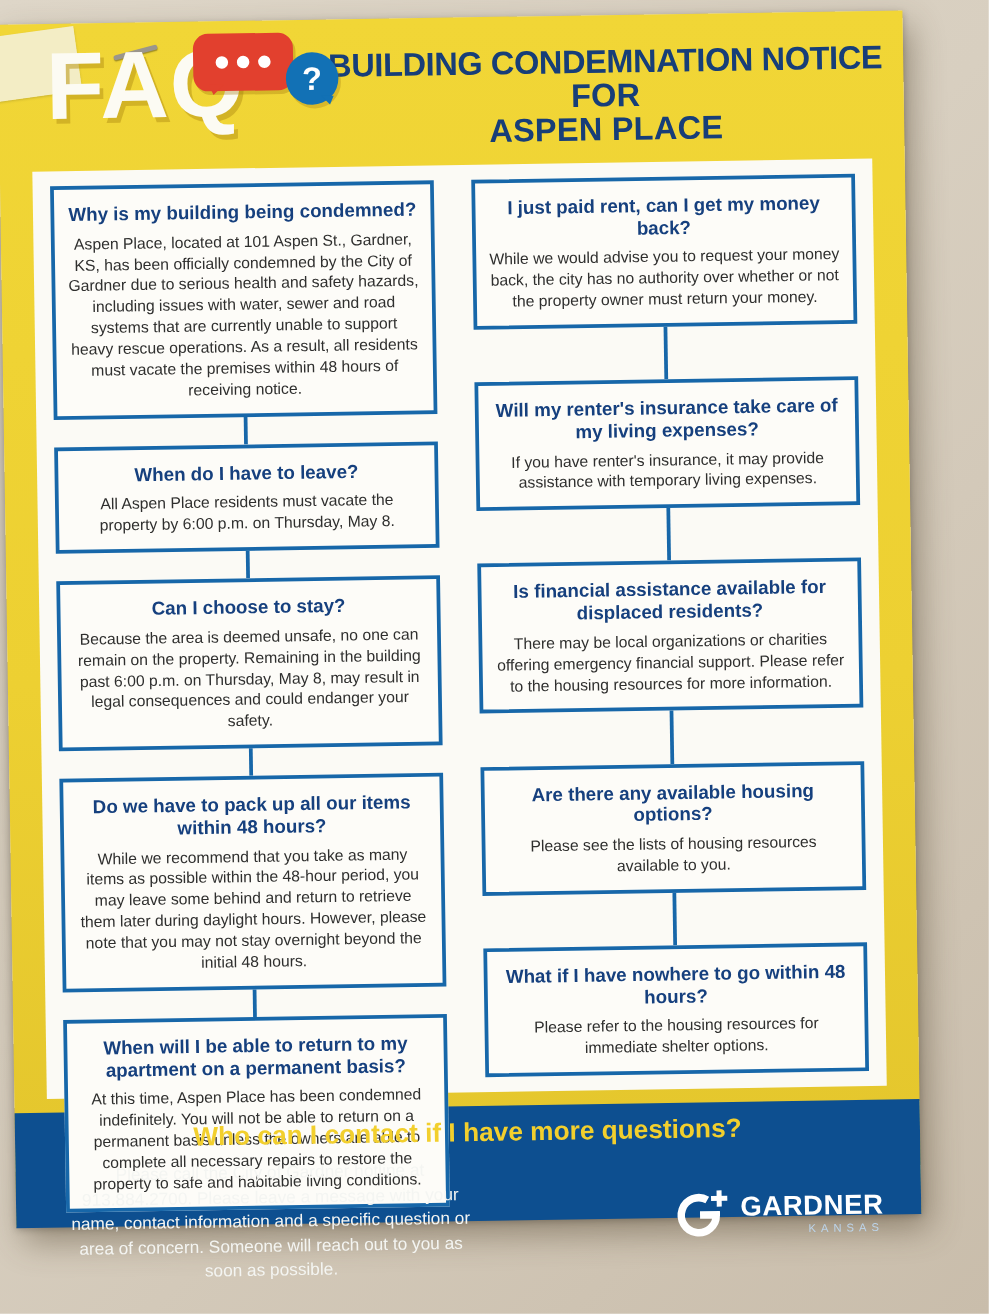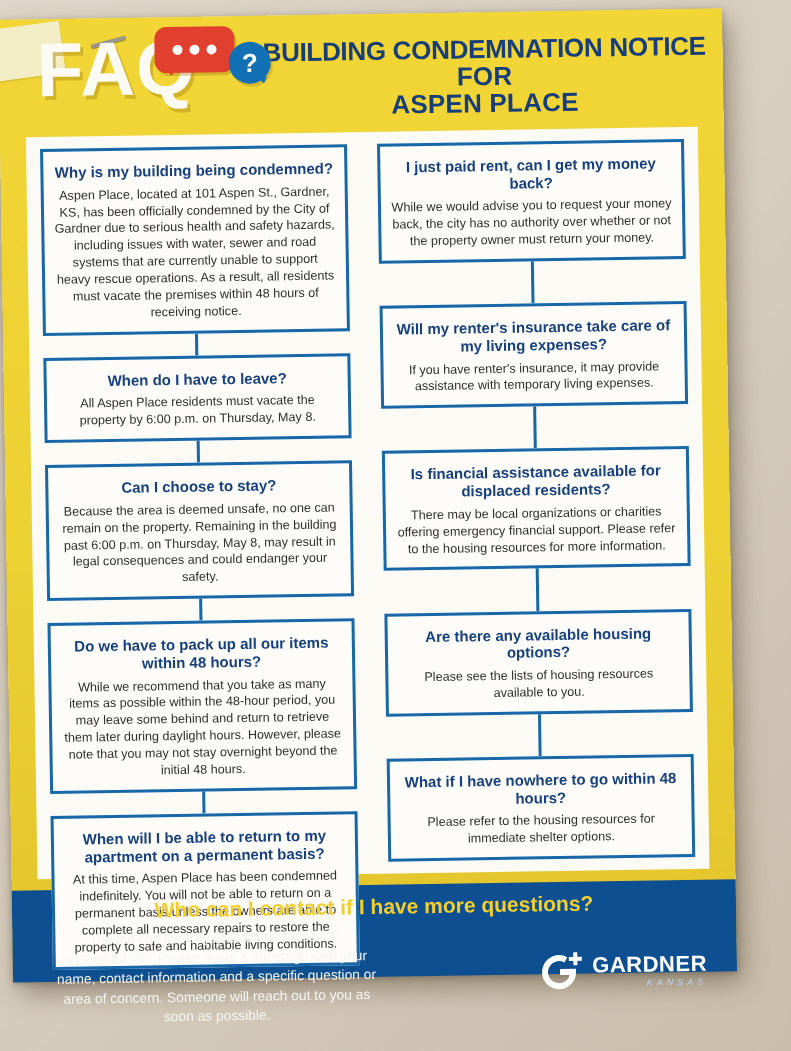--- a/index.html
+++ b/index.html
@@ -51,21 +51,21 @@
   .footer-gap{height:11px;}
   .footer{background:#0d4f90;padding:10px 26px 12px;box-sizing:border-box;height:92px;
     display:flex;flex-direction:column;}
   .footer-heading{color:#f2cf2d;font-weight:bold;font-size:21px;text-align:center;margin:0 0 7px;}
   .footer-row{display:flex;align-items:center;flex:1;}
   .footer-text{flex:1;max-width:505px;margin-left:14px;color:#f4f5f2;font-size:13.8px;
     line-height:1.42;text-align:center;}
   .logo{flex:1;display:flex;align-items:center;justify-content:flex-end;gap:8px;color:#fff;padding-right:4px;}
   .wordmark{display:flex;flex-direction:column;align-items:flex-end;}
   .wm-name{font-size:22px;font-weight:bold;letter-spacing:.5px;line-height:1;}
-  .wm-sub{font-size:9px;letter-spacing:4px;color:#bcd4ea;margin-top:2px;font-style:italic;}
+  .wm-sub{font-size:9px;letter-spacing:4px;color:#bcd4ea;margin-top:2px;}
 </style>
 </head>
 <body>
 
 <div class="scene">
   <div class="paper">
     <div class="tape"></div>
     <div class="staple"></div>
 
     <div class="header">

